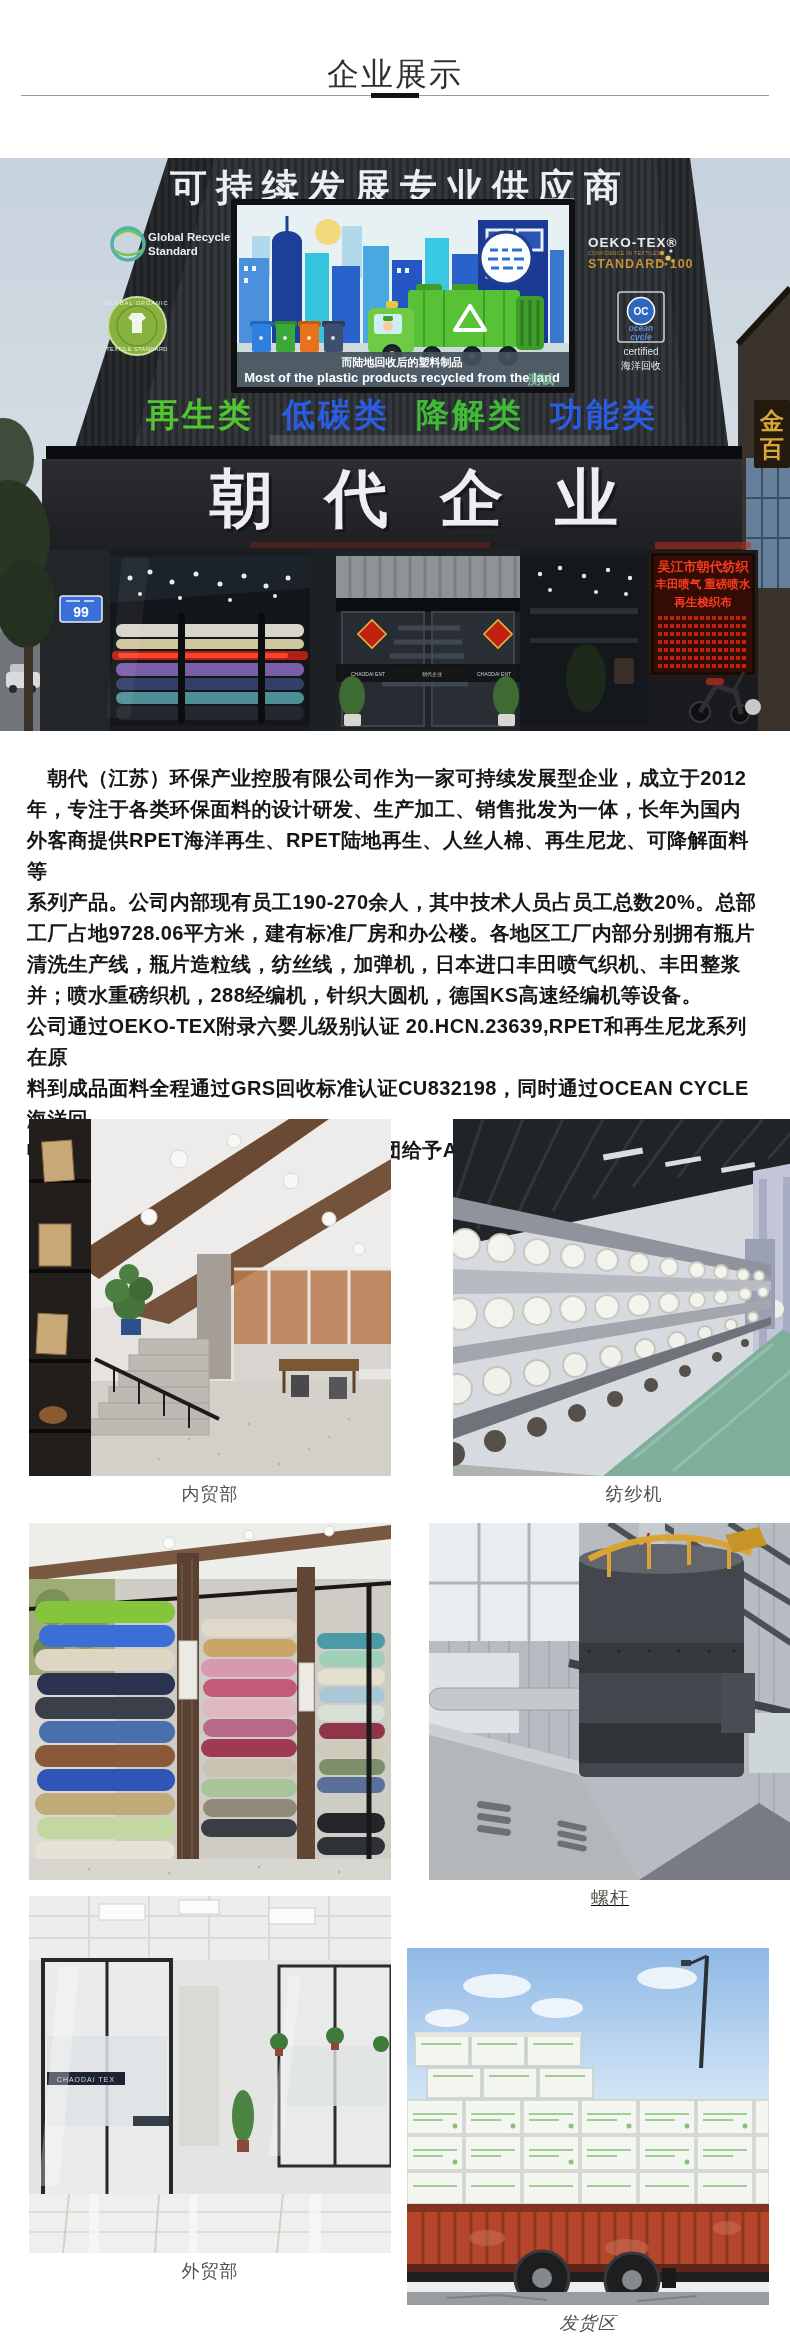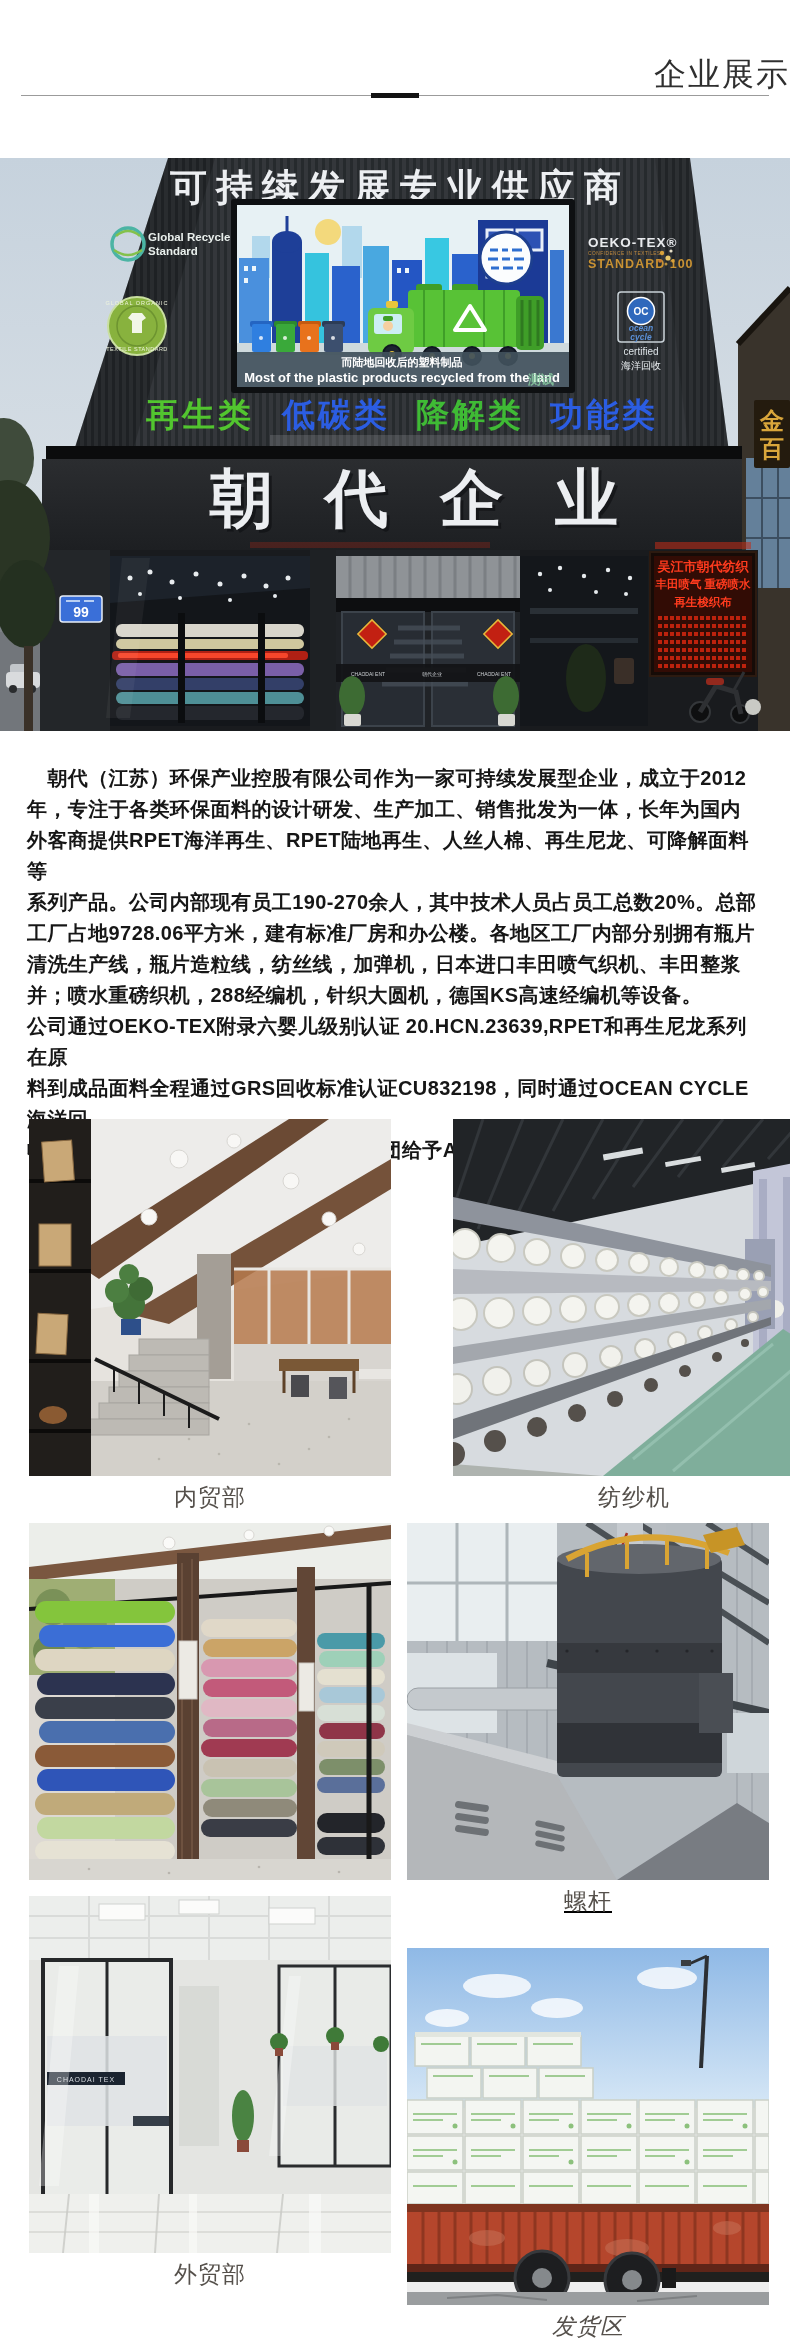--- a/index.html
+++ b/index.html
@@ -1,34 +1,34 @@
 <!DOCTYPE html>
 <html><head>
 <meta charset="utf-8">
 <style>
   html,body{margin:0;padding:0;background:#ffffff;}
   #page{position:relative;width:790px;height:2346px;background:#fff;overflow:hidden;
         font-family:"Liberation Sans","DejaVu Sans",sans-serif;}
   
-  .page-title{position:absolute;top:58px;left:0;width:790px;margin:0;text-align:right;
+  .page-title{position:absolute;top:58px;left:0;width:790px;margin:0;text-align:center;
 ated      font-size:27px;font-weight:500;color:#2f2f2f;letter-spacing:2px;line-height:32px;}
   .divider{position:absolute;top:95px;left:21px;right:21px;border-top:1px solid #9b9b9b;}
   .divider .accent{position:absolute;left:50%;top:-3px;transform:translateX(-50%);
       width:48px;height:5px;background:#121212;display:block;}
   
   .hero{position:absolute;top:158px;left:0;width:790px;height:573px;margin:0;}
   .hero svg{display:block;width:100%;height:100%;}
   
   .about{position:absolute;top:763px;left:27px;width:736px;margin:0;
       font-size:20px;line-height:31px;font-weight:700;color:#161616;
       text-align:left;white-space:pre-line;letter-spacing:0.4px;}
   
   .shot{position:absolute;width:362px;margin:0;}
   .shot svg{display:block;width:362px;height:357px;background:#eee;}
-  .shot figcaption{margin-top:6px;text-align:center;font-size:23px;font-weight:500;
+  .shot figcaption{margin-top:6px;text-align:center;font-size:18px;font-weight:500;
       color:#55504b;letter-spacing:1px;}
   text{font-family:"Liberation Sans","DejaVu Sans",sans-serif;}
 </style>
 </head>
 <body>
 
 <div id="page">
 
   <h1 class="page-title">企业展示</h1>
   <div class="divider">
@@ -546,21 +546,21 @@
       <rect x="0" y="336" width="362" height="21" fill="#d8d6d0"></rect>
       <g fill="#b8b5ae">
           <circle cx="60" cy="346" r="1.3"></circle>
           <circle cx="140" cy="350" r="1.3"></circle>
           <circle cx="230" cy="344" r="1.3"></circle>
           <circle cx="310" cy="349" r="1.3"></circle>
         </g>
     </svg>
   </figure>
 
-  <figure class="shot" style="left:407px;top:1523px;text-decoration:underline;">
+  <figure class="shot" style="left:429px;top:1523px;text-decoration:underline;">
     <svg viewBox="0 0 362 357" preserveAspectRatio="none">
       <rect width="362" height="357" fill="#b6bcc1"></rect>
       <path d="M20,0v357M40,0v357M60,0v357M80,0v357M100,0v357M120,0v357M140,0v357M330,0v357M345,0v357" stroke="#a6acb2" stroke-width="2"></path>
       <path d="M180,0 L362,120 M230,0 L362,80 M300,0 L362,40" stroke="#4a5055" stroke-width="6"></path>
       <path d="M140,140 L362,190" stroke="#3e4449" stroke-width="8"></path>
       <rect x="0" y="0" width="150" height="118" fill="#e9eef0"></rect>
       <path d="M50,0 v118 M100,0 v118 M0,60 h150" stroke="#aeb6ba" stroke-width="3"></path>
       <rect x="0" y="130" width="90" height="80" fill="#dde3e6"></rect>
       <rect x="320" y="190" width="42" height="60" fill="#cfd6da"></rect>
       <rect x="0" y="165" width="160" height="22" rx="11" fill="#c4c9cd" stroke="#9aa0a5"></rect>

